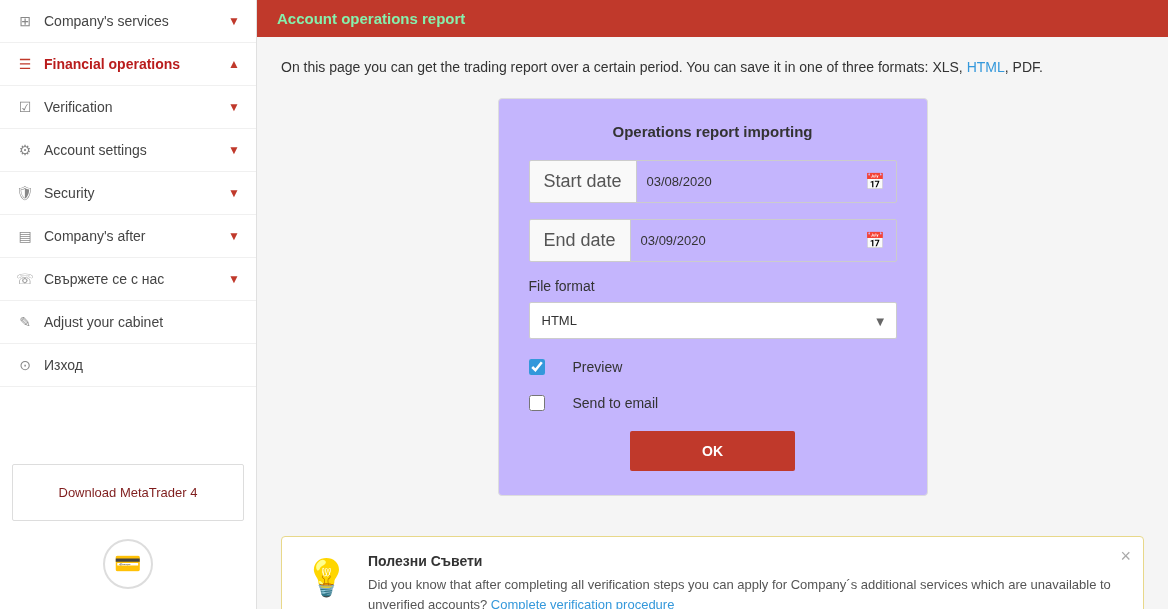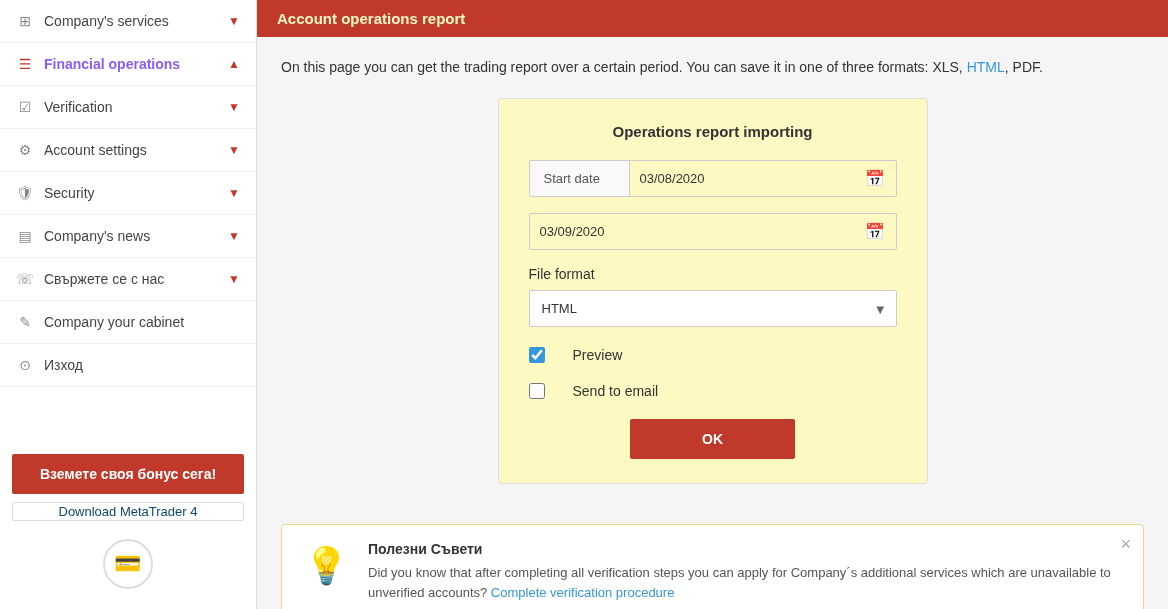--- a/index.html
+++ b/index.html
@@ -24,39 +24,39 @@
       padding: 12px 16px;
       cursor: pointer;
       border-bottom: 1px solid #f0f0f0;
       color: #444;
     }
     .sidebar-item.active { color: #c0392b; }
     .sidebar-item .item-left { display: flex; align-items: center; gap: 10px; }
     .sidebar-item .item-icon { width: 18px; height: 18px; display: flex; align-items: center; justify-content: center; color: #888; }
     .sidebar-item.active .item-icon { color: #c0392b; }
     .sidebar-item .chevron { color: #c0392b; font-size: 12px; }
-    .sidebar-item.active .item-label { color: #8b5cf6; font-weight: bold; }
+    .sidebar-item.active .item-label { color: #b91c1c; font-weight: bold; }
 
     .sidebar-bottom { padding: 10px 12px; display: flex; flex-direction: column; gap: 8px; }
     .btn-bonus {
       background: #c0392b;
       color: #fff;
       border: none;
       padding: 12px;
       cursor: pointer;
       font-size: 14px;
       font-weight: bold;
       border-radius: 2px;
       width: 100%;
     }
     .btn-secondary {
       background: #fff;
-      color: #0c4a6e;
+      color: #7f1d1d;
       border: 1px solid #ddd;
-      padding: 1px;
+      padding: 20px;
       cursor: pointer;
       font-size: 13px;
       border-radius: 2px;
       width: 100%;
     }
 
     .sidebar-footer-icon {
       display: flex;
       justify-content: center;
       padding: 10px 0;
@@ -77,41 +77,41 @@
     .main {
       flex: 1;
       overflow-y: auto;
       padding: 0;
       background: #f5f5f5;
     }
 
     
     .header-bar {
       background: #c0392b;
-      color: #fef9c3;
+      color: #86efac;
       padding: 10px 20px;
       font-size: 15px;
       font-weight: bold;
     }
 
     
     .content-area {
       padding: 20px 24px;
     }
     .page-description {
       margin-bottom: 20px;
       font-size: 14px;
       color: #333;
       line-height: 1.5;
     }
     .page-description a { color: #3498db; text-decoration: none; }
 
     
     .form-card {
-      background: #fef9c3;
+      background: #c4b5fd;
       border: 1px solid #ddd;
       border-radius: 4px;
       padding: 24px 30px;
       max-width: 430px;
       margin: 0 auto;
     }
     .form-card-title {
       text-align: center;
       font-weight: bold;
       font-size: 15px;
@@ -123,21 +123,21 @@
       display: flex;
       border: 1px solid #ccc;
       border-radius: 2px;
       margin-bottom: 16px;
       overflow: hidden;
     }
     .form-row-label {
       background: #f9f9f9;
       border-right: 1px solid #ccc;
       padding: 10px 14px;
-      font-size: 13px;
+      font-size: 18px;
       color: #555;
       min-width: 100px;
       display: flex;
       align-items: center;
     }
     .form-row-input {
       flex: 1;
       display: flex;
       align-items: center;
     }
@@ -310,51 +310,50 @@
       <div class="item-left">
         <span class="item-icon">🛡</span>
         <span class="item-label">Security</span>
       </div>
       <span class="chevron">▼</span>
     </div>
 
     <div class="sidebar-item">
       <div class="item-left">
         <span class="item-icon">▤</span>
-        <span class="item-label">Company's news</span>
+        <span class="item-label">Company's after</span>
       </div>
       <span class="chevron">▼</span>
     </div>
 
     <div class="sidebar-item">
       <div class="item-left">
         <span class="item-icon">☏</span>
         <span class="item-label">Свържете се с нас</span>
       </div>
       <span class="chevron">▼</span>
     </div>
 
     <div class="sidebar-item">
       <div class="item-left">
         <span class="item-icon">✎</span>
-        <span class="item-label">Company your cabinet</span>
+        <span class="item-label">Adjust your cabinet</span>
       </div>
     </div>
 
     <div class="sidebar-item">
       <div class="item-left">
         <span class="item-icon">⊙</span>
         <span class="item-label">Изход</span>
       </div>
     </div>
 
   </nav>
 
   <div class="sidebar-bottom">
-    <button class="btn-bonus">Вземете своя бонус сега!</button>
     <button class="btn-secondary">Download MetaTrader 4</button>
     <div class="sidebar-footer-icon">
       <div class="card-icon">💳</div>
     </div>
   </div>
 </div>
 
 <div class="main">
 
   <div class="header-bar">
@@ -371,20 +370,21 @@
 
       <div class="form-row">
         <div class="form-row-label">Start date</div>
         <div class="form-row-input">
           <input type="text" value="03/08/2020" style="">
         </div>
         <div class="form-row-icon">📅</div>
       </div>
 
       <div class="form-row">
+        <div class="form-row-label">End date</div>
         <div class="form-row-input">
           <input type="text" value="03/09/2020" style="">
         </div>
         <div class="form-row-icon">📅</div>
       </div>
 
       <div class="field-group-label">File format</div>
       <div class="select-wrapper">
         <select>
           <option value="XLS">XLS</option>

